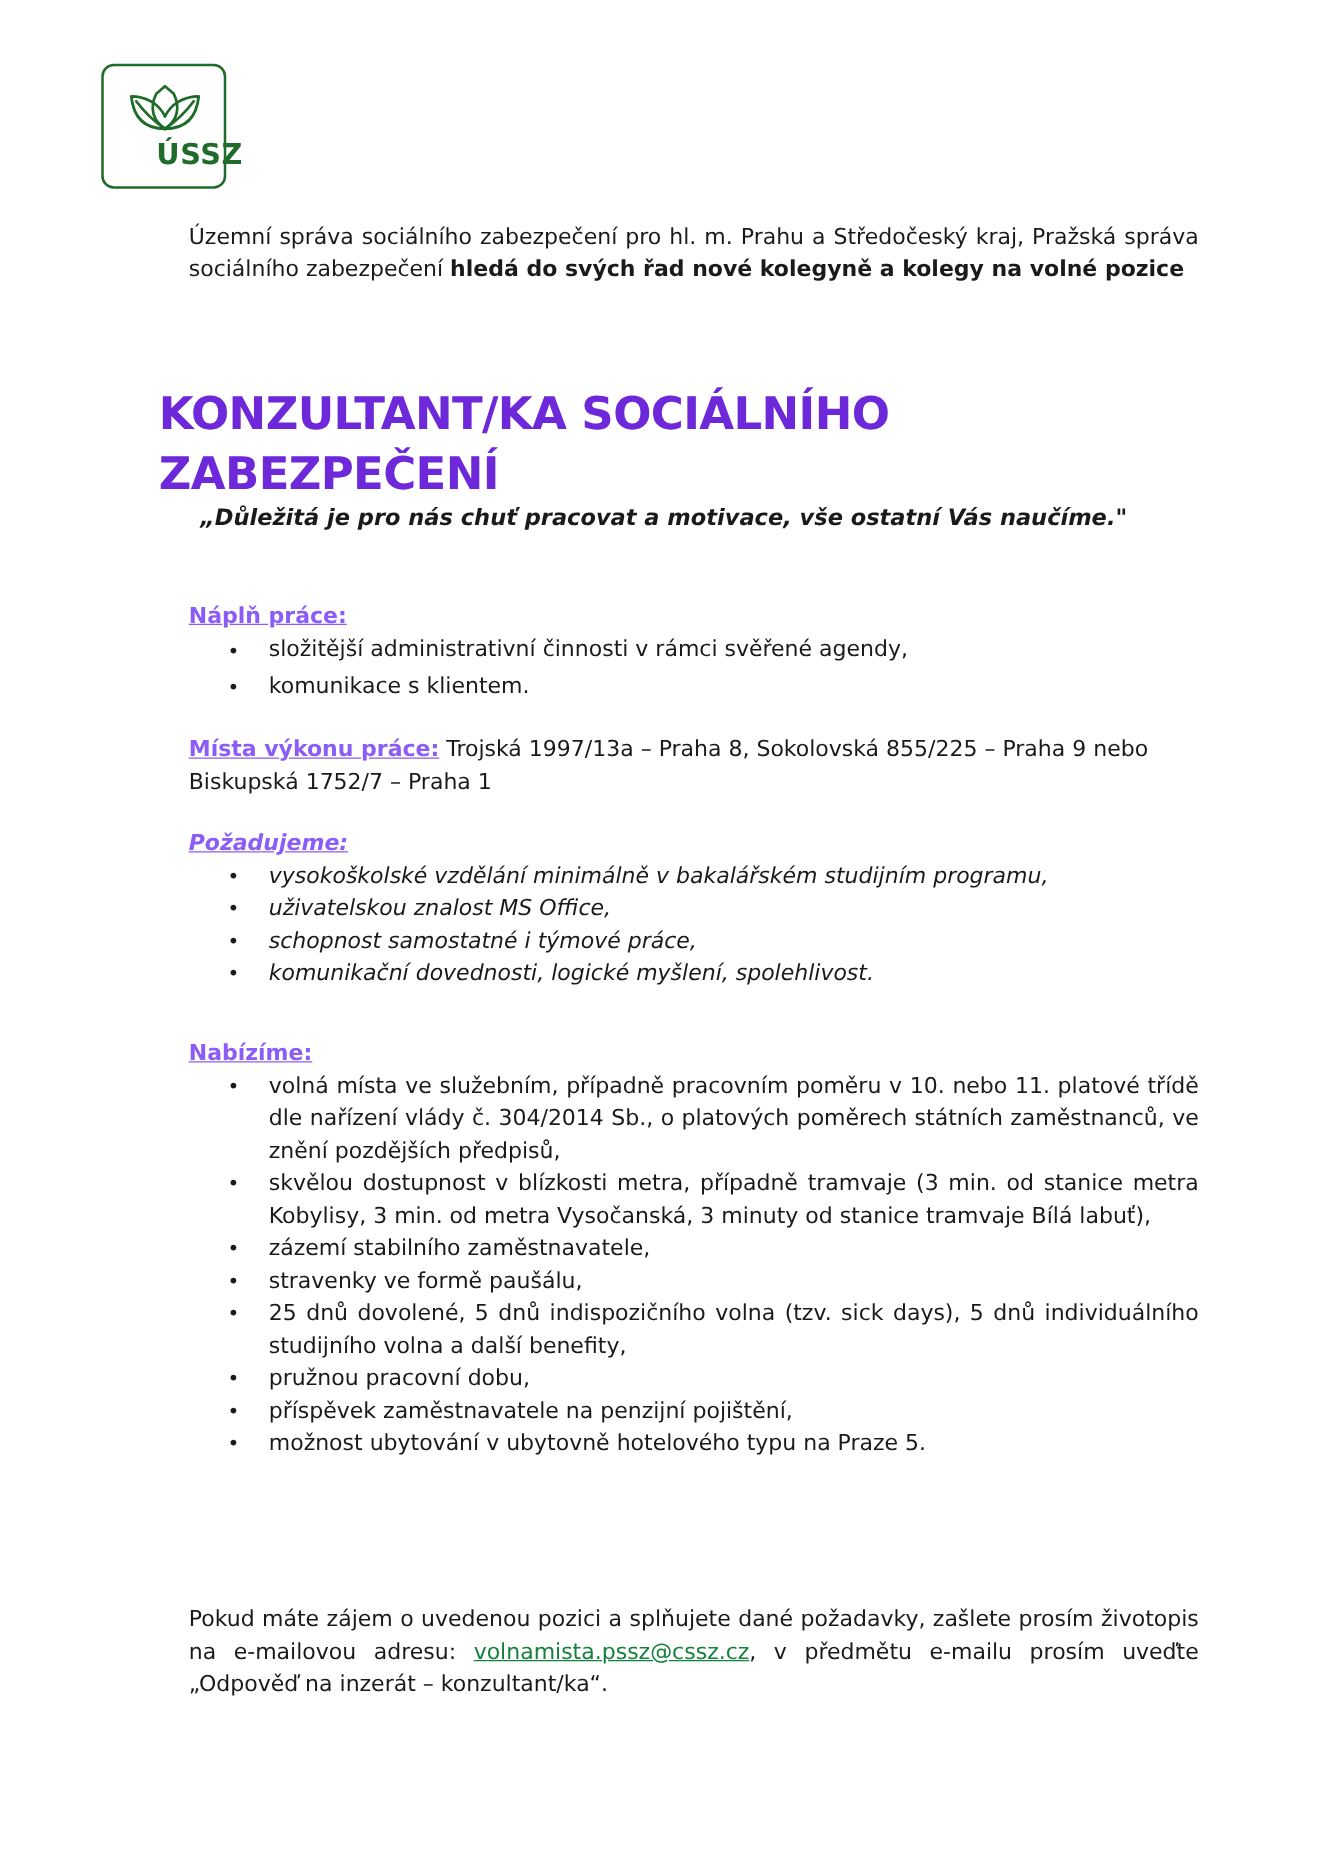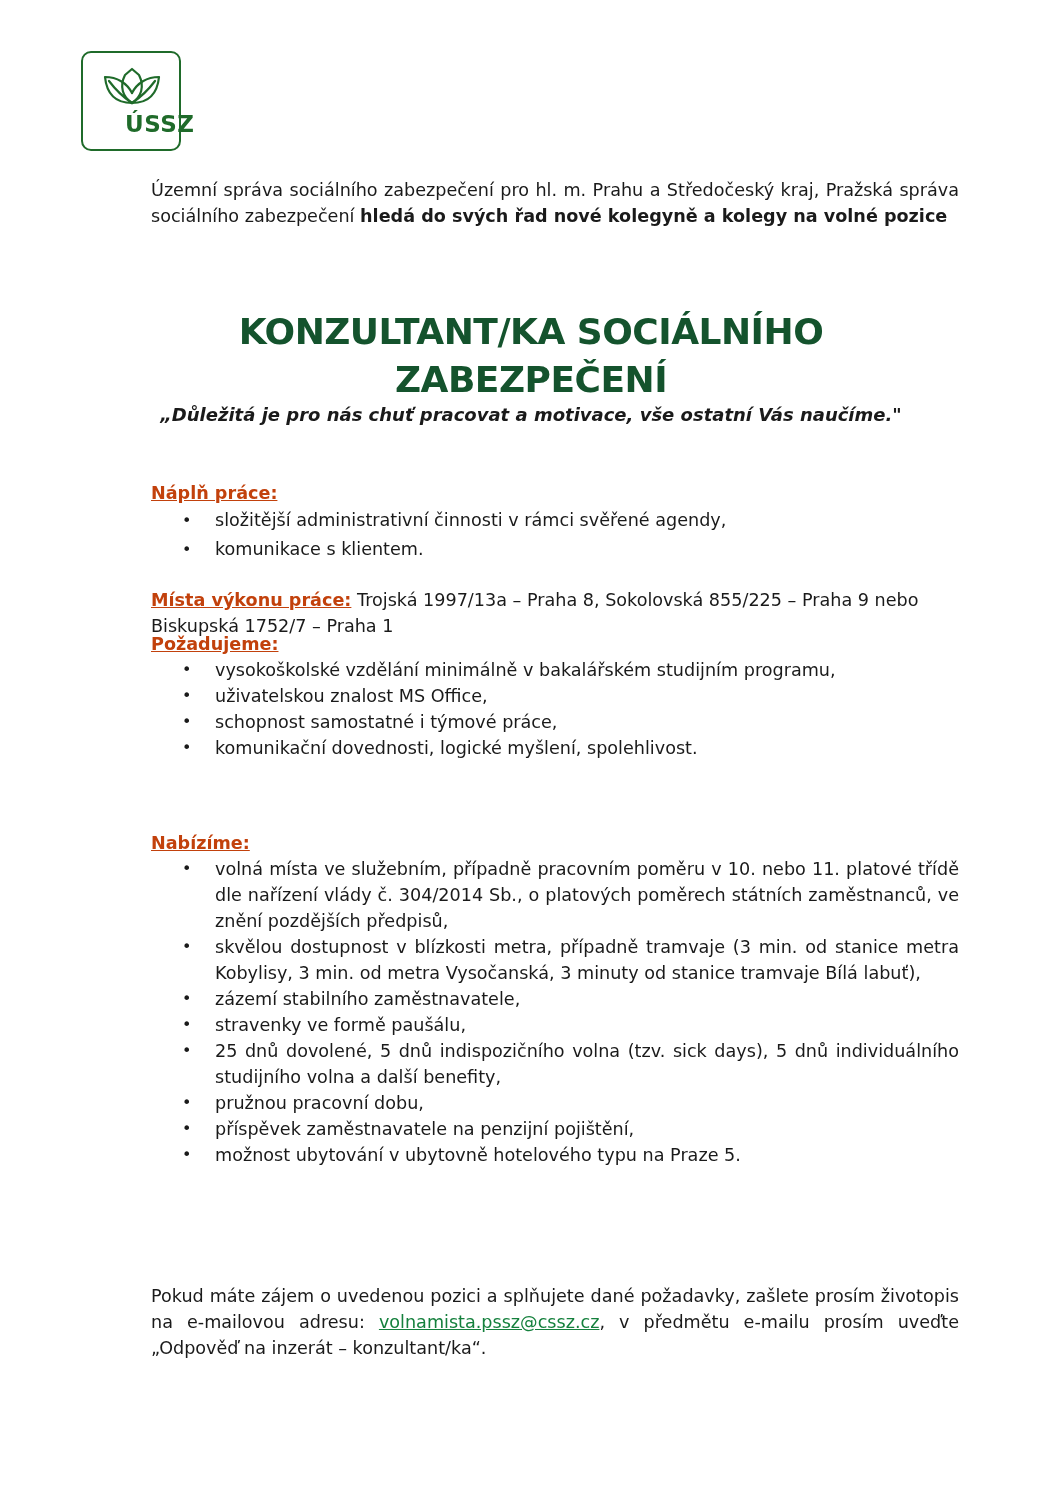--- a/index.html
+++ b/index.html
@@ -20,41 +20,41 @@
       padding-left: 42px;
     }
     .content {
       position: absolute; left: 127px; width: 808px;
       font-size: 17.6px; line-height: 26px; margin-left: 24px;
     }
     .intro { top: 177px; text-align: justify; }
     .intro b { font-weight: bold; }
     .title {
       position: absolute; left: 127px; width: 808px; top: 308px;
-      text-align: center; color: #14532d; font-weight: bold;
+      color: #6d28d9; font-weight: bold;
       font-size: 36px; line-height: 48px; letter-spacing: -0.5px;
     }
     .motto {
       position: absolute; left: 127px; width: 808px; top: 401px;
       text-align: center; font-weight: bold; font-style: italic;
       font-size: 18px; line-height: 28px;
     }
     .heading {
-      color: #c2410c; font-weight: bold; text-decoration: underline;
+      color: #8b5cf6; font-weight: bold; text-decoration: underline;
     }
     ul { margin: 0; padding: 0; list-style: none; }
     li { position: relative; padding-left: 64px; text-align: justify; }
     li::before {
       content: "\2022"; position: absolute; left: 31px; top: 0;
       font-size: 16px;
     }
     .sec1 { top: 480px; }
     .sec1 li { line-height: 29px; }
     .sec2 { top: 587px; }
-    .sec3 { top: 631px; }
+    .sec3 { top: 662px; font-style: italic; }
     .sec4 { top: 830px; }
     .closing { top: 1283px; text-align: justify; }
     a.email { color: #15803d; text-decoration: underline; }
   </style>
 </head>
 <body>
 
 <div class="logo">
   <svg width="70" height="48" viewBox="0 0 70 48">
     <g fill="none" stroke="#1f6b2a" stroke-width="2.2" stroke-linejoin="round" stroke-linecap="round">

